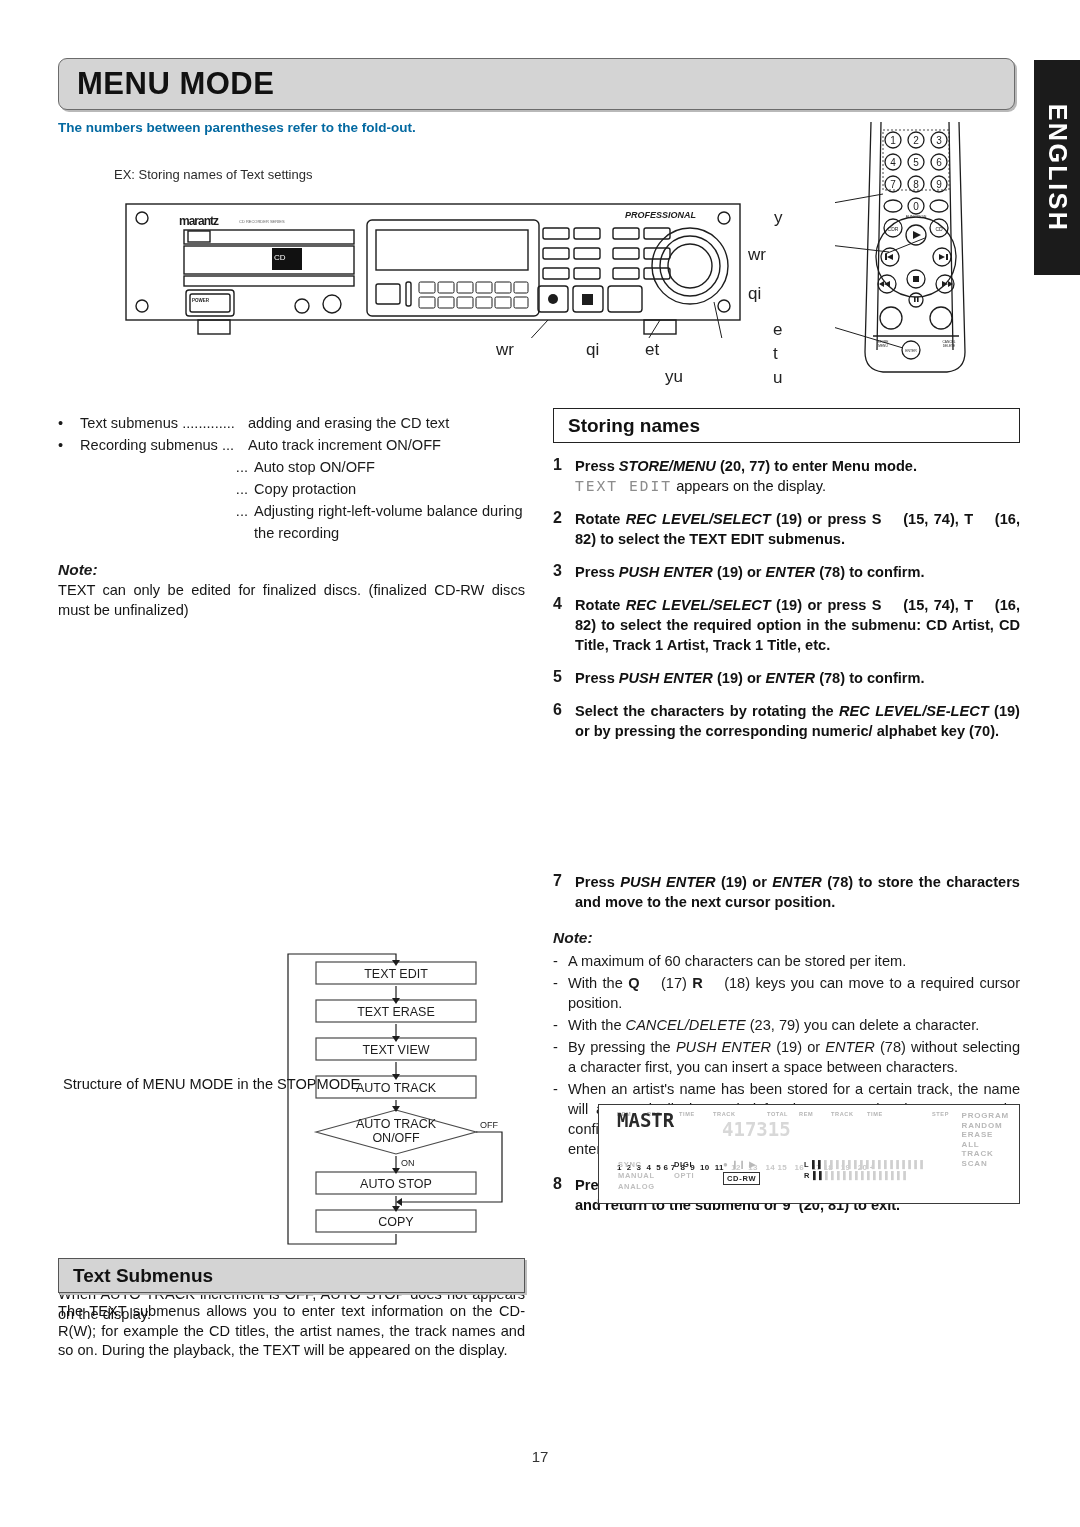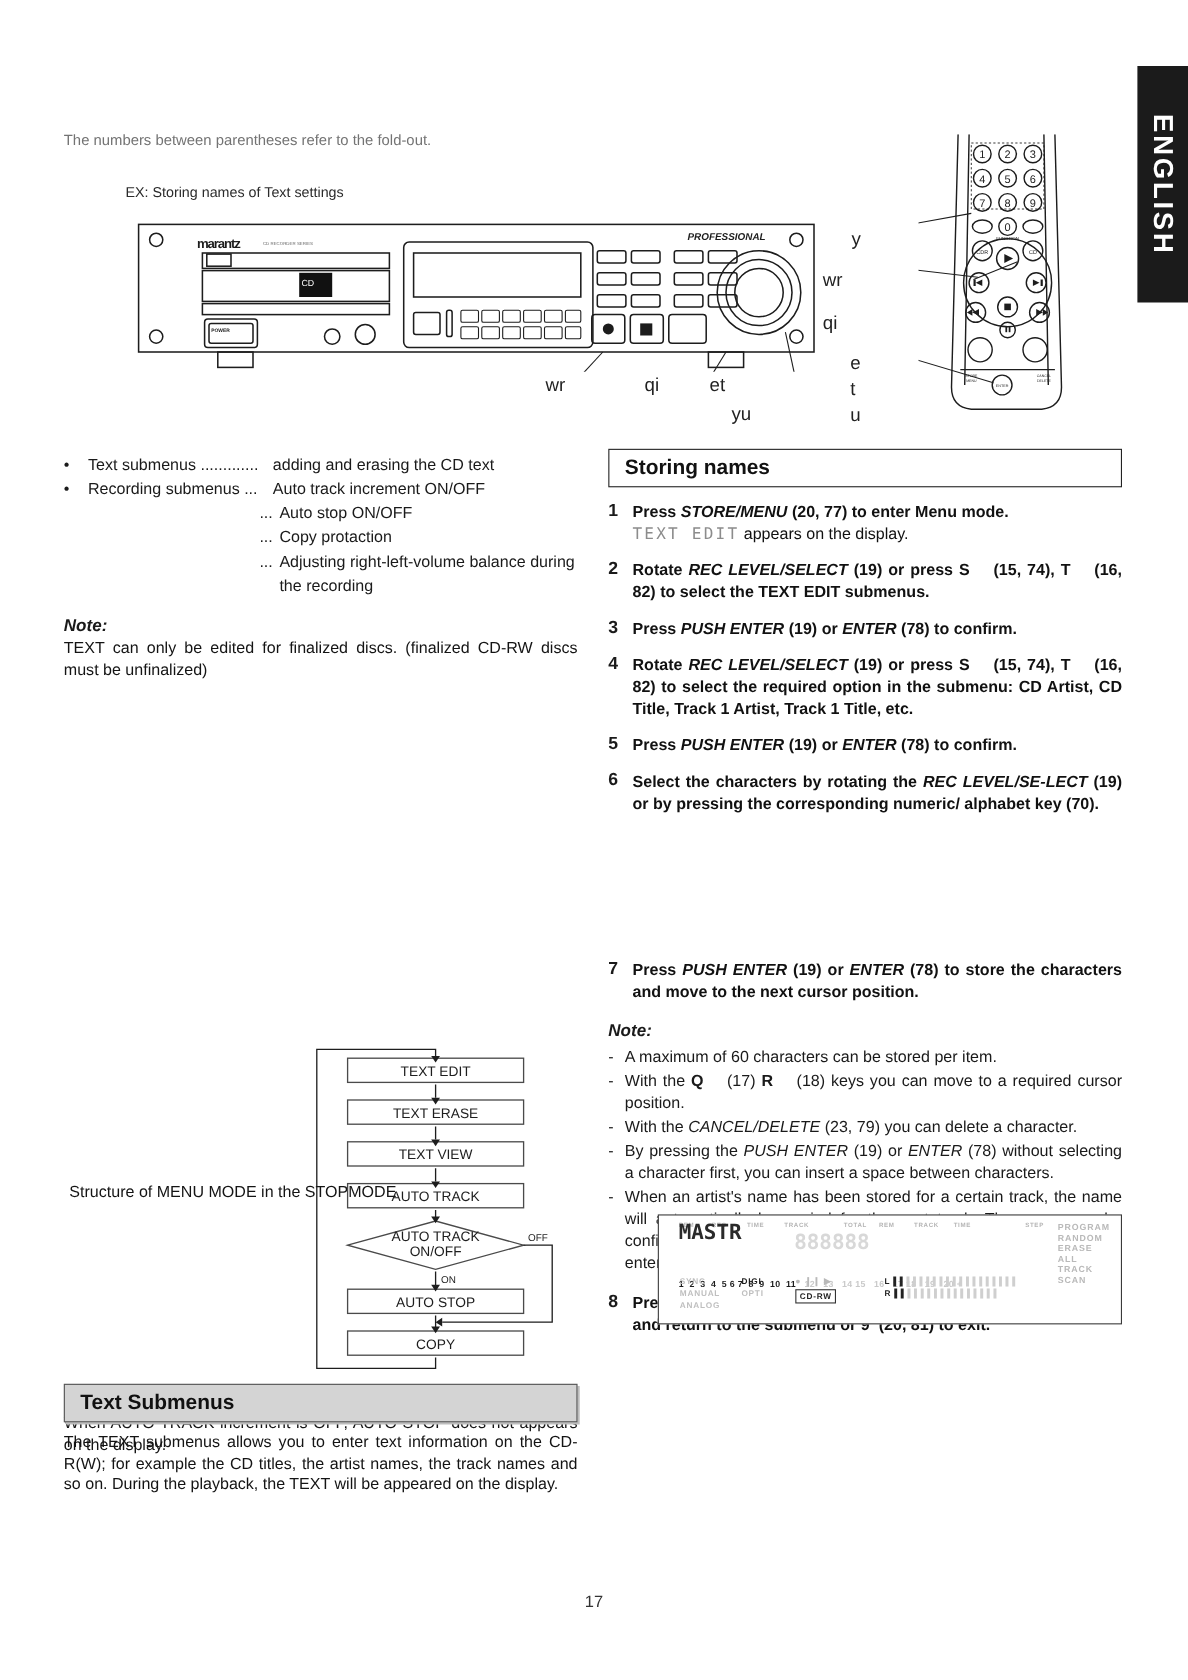--- a/index.html
+++ b/index.html
@@ -10,21 +10,21 @@
   #page{position:absolute;inset:0;}
 
   
   #title-bar{position:absolute;left:58px;top:58px;width:955px;height:50px;
     background:#d4d4d4;border:1.5px solid #6b6b6b;border-radius:9px;
     box-shadow:2px 2px 0 #b9b9b9;}
   #title-bar .t{position:absolute;left:18px;top:50%;transform:translateY(-50%);
     font-size:31px;font-weight:bold;letter-spacing:.5px;color:#111;}
 
   #subtitle{position:absolute;left:58px;top:120px;font-size:13.5px;
-    font-weight:normal;color:#737373;}
+    font-weight:bold;color:#0369a1;}
 
   #ex-label{position:absolute;left:114px;top:167px;font-size:13px;color:#2b2b2b;}
 
   
   #lang-tab{position:absolute;right:0;top:60px;width:46px;height:215px;
     background:#1b1b1b;}
   #lang-tab span{position:absolute;left:50%;top:50%;
     transform:translate(-50%,-50%) rotate(90deg);white-space:nowrap;
     color:#fff;font-size:25px;font-weight:bold;letter-spacing:2.5px;}
 
@@ -90,20 +90,23 @@
   .lcd-bot{position:absolute;left:18px;bottom:10px;font-size:7.5px;
     line-height:11px;color:#bfbfbf;letter-spacing:.7px;font-weight:bold;margin-top:48px;}
   #page-num{position:absolute;left:0;right:0;top:1448px;text-align:center;
     font-size:15px;color:#333;}
 </style>
 </head>
 <body>
 
 <div id="page">
 
+  <div id="title-bar">
+    <div class="t">MENU MODE</div>
+  </div>
   <div id="subtitle">The numbers between parentheses refer to the fold-out.</div>
   <div id="ex-label">EX: Storing names of Text settings</div>
 
   <div id="lang-tab">
     <span>ENGLISH</span>
   </div>
 
   <div id="hw">
     <svg width="618" height="140" viewBox="0 0 618 140">
       <g fill="none" stroke="#1d1d1d" stroke-width="1.4">
@@ -403,21 +406,21 @@
             <span class="seg-lbl" style="position:absolute;left:0;top:0">REM</span>
             <span class="seg-lbl" style="position:absolute;left:30px;top:0">REC</span>
             <span class="seg-lbl" style="position:absolute;left:62px;top:0">TIME</span>
             <span class="seg-lbl" style="position:absolute;left:96px;top:0">TRACK</span>
             <span class="seg-lbl" style="position:absolute;left:150px;top:0">TOTAL</span>
             <span class="seg-lbl" style="position:absolute;left:182px;top:0">REM</span>
             <span class="seg-lbl" style="position:absolute;left:214px;top:0">TRACK</span>
             <span class="seg-lbl" style="position:absolute;left:250px;top:0">TIME</span>
 
             <span class="digit" style="position:absolute;left:0;top:9;color:#2a2a2a">MASTR</span>
-            <span class="digit" style="position:absolute;left:105px;top:9px;color:#d8d8d8">888888</span>
+            <span class="digit" style="position:absolute;left:105px;top:9px;color:#d8d8d8">417315</span>
           </div>
           <div class="num-row" style="width:345px">
             <span style="color:#1d1d1d">1&nbsp; 2&nbsp; 3&nbsp; 4&nbsp; 5 6 7&nbsp; 8&nbsp; 9&nbsp; 10&nbsp; 11</span>
             <span style="color:#c9c9c9">&nbsp; 12&nbsp;&nbsp; 13&nbsp;&nbsp; 14 15&nbsp;&nbsp; 16&nbsp;&nbsp; 17 18&nbsp;&nbsp; 19&nbsp;&nbsp; 20 +</span>
           </div>
         </div>
 
         <div class="lcd-right">
           <div>PROGRAM</div>
           <div>RANDOM</div>

